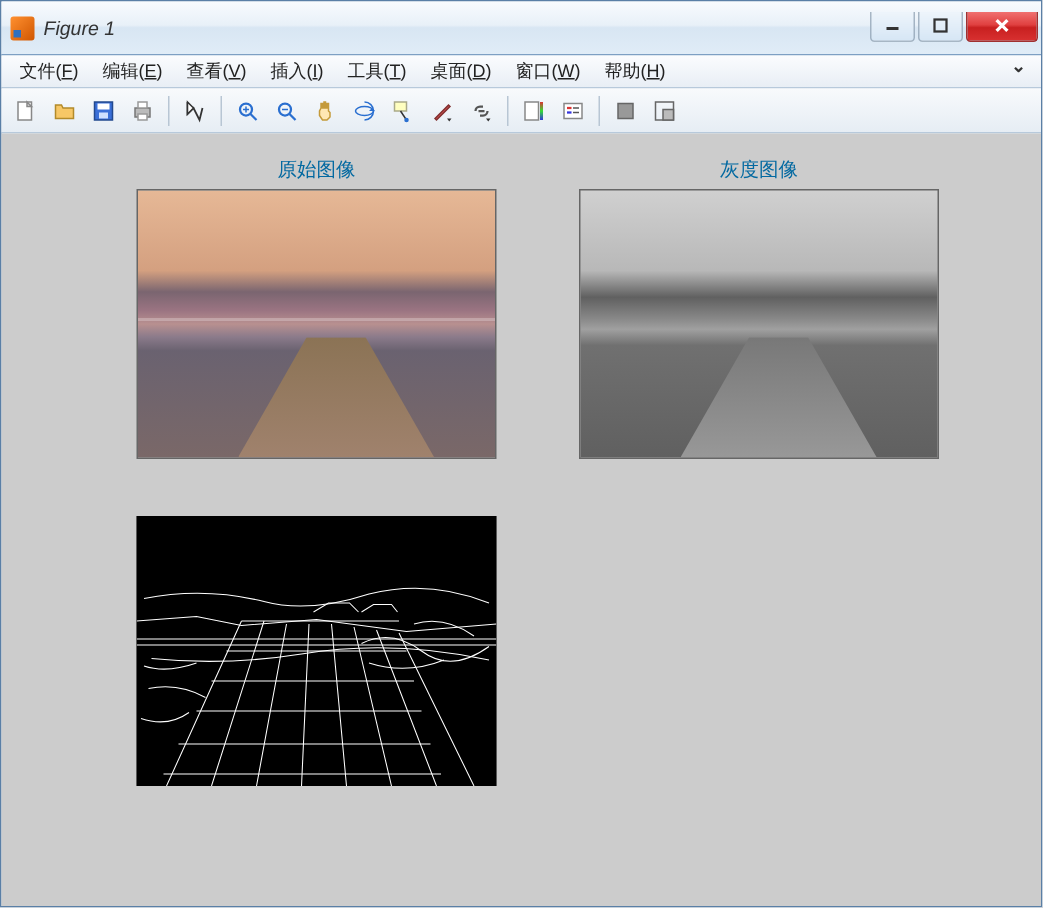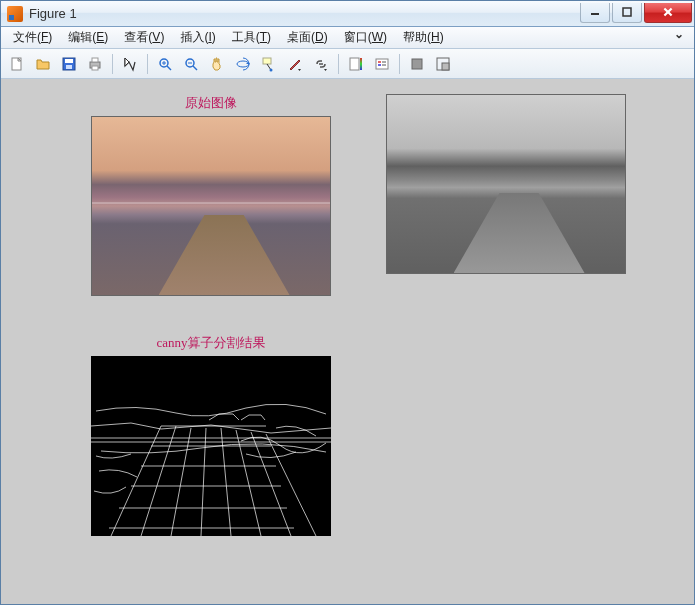--- a/index.html
+++ b/index.html
@@ -1,35 +1,35 @@
 <!DOCTYPE html>
 <html><head>
 <meta charset="utf-8">
 <style>
 * { margin: 0; padding: 0; box-sizing: border-box; }
 body { font-family: "Microsoft YaHei", "SimSun", Tahoma, sans-serif; font-size: 12px; background: #fff; width:695px; height:605px; overflow:hidden; }
 .window { width: 695px; height: 605px; border: 1px solid #5a7fa6; display: flex; flex-direction: column; background: #fff; }
-.titlebar { height: 26px; background: linear-gradient(to bottom, #f8fbfe 0%, #e8f0f8 45%, #d8e6f3 50%, #e0ecf7 100%); display: flex; align-items: center; border-bottom: 1px solid #7d9fc3; }
+.titlebar { height: 36px; background: linear-gradient(to bottom, #f8fbfe 0%, #e8f0f8 45%, #d8e6f3 50%, #e0ecf7 100%); display: flex; align-items: center; border-bottom: 1px solid #7d9fc3; font-style: italic; }
 .title-icon { width: 16px; height: 16px; margin: 0 6px; background: linear-gradient(135deg, #ff9030 0%, #d05600 100%); border-radius: 2px; position: relative; }
 .title-icon::after { content: ""; position: absolute; bottom: 2px; left: 2px; width: 5px; height: 5px; background: #3070c0; }
 .title-text { flex: 1; color: #333; font-size: 13px; }
 .win-controls { display: flex; height: 22px; margin-right: 2px; }
 .win-btn { width: 30px; height: 20px; margin-left: 2px; border: 1px solid rgba(120,140,160,0.6); border-top: none; border-radius: 0 0 3px 3px; display: flex; align-items: center; justify-content: center; font-size: 11px; background: linear-gradient(to bottom, #eef5fb, #d6e6f5); }
 .win-btn.min svg, .win-btn.max svg { width: 10px; height: 10px; }
 .win-btn.close { width: 48px; background: linear-gradient(to bottom, #f07070 0%, #e04040 45%, #c82020 55%, #d83030 100%); color: #fff; border-color: #a03030; }
 .menubar { height: 22px; background: linear-gradient(to bottom, #fbfcfe, #e8eef5); border-bottom: 1px solid #b7c9db; display: flex; align-items: flex-start; padding: 0 4px; }
 .menu-item { padding: 2px 8px; color: #222; cursor: default; }
 .menu-item u { text-decoration: underline; }
 .menubar-right { margin-left: auto; padding: 0 6px; color: #333; font-weight: bold; }
 .toolbar { height: 30px; background: linear-gradient(to bottom, #f8fafc, #e6edf4); border-bottom: 1px solid #b7c9db; display: flex; align-items: center; padding: 0 4px; gap: 2px; }
 .tb-btn { width: 24px; height: 24px; display: flex; align-items: center; justify-content: center; border: 1px solid transparent; border-radius: 2px; }
 .tb-sep { width: 1px; height: 20px; background: #b8c6d4; margin: 0 3px; }
 .canvas { flex: 1; background: #cccccc; position: relative; }
 .subplot { position: absolute; text-align: center; }
-.sub-title { font-size: 13px; color: #be185d; margin-bottom: 4px; font-family: Liberation Serif, serif; }
+.sub-title { font-size: 13px; color: #0369a1; margin-bottom: 4px; }
 .axes-img { width: 240px; height: 180px; border: 1px solid #666; background: #888; display: block; }
 .img1 { background: linear-gradient(to bottom, #e6b896 0%, #d4a080 30%, #7a6570 38%, #9b7482 45%, #b89090 50%, #8a7a8a 55%, #6a6270 60%, #7a6868 100%); position: relative; overflow:hidden;}
 .img1::before { content:""; position:absolute; left:0; right:0; top:48%; height:2px; background:rgba(255,255,255,0.25);}
 .dock1 { position: absolute; bottom: 0; left: 28%; width: 55%; height: 45%; background: linear-gradient(to bottom, #8b7355 0%, #a0826d 100%); clip-path: polygon(35% 0%, 65% 0%, 100% 100%, 0% 100%); }
 .img2 { background: linear-gradient(to bottom, #d0d0d0 0%, #b8b8b8 30%, #606060 40%, #888888 48%, #a0a0a0 52%, #707070 58%, #606060 100%); position: relative; overflow:hidden;}
 .dock2 { position: absolute; bottom: 0; left: 28%; width: 55%; height: 45%; background: linear-gradient(to bottom, #787878 0%, #989898 100%); clip-path: polygon(35% 0%, 65% 0%, 100% 100%, 0% 100%); }
 .img3 { background: #000; position: relative; overflow: hidden; width:240px; height:180px; }
 svg.ico { width: 16px; height: 16px; display:block; }
 </style>
 </head>
@@ -193,27 +193,27 @@
   <div class="canvas">
 
     <div class="subplot" style="left:90px; top:15px;">
       <div class="sub-title">原始图像</div>
       <div class="axes-img img1">
         <div class="dock1"></div>
       </div>
     </div>
 
     <div class="subplot" style="left:385px; top:15px;">
+      <div class="sub-title">灰度图像</div>
       <div class="axes-img img2">
         <div class="dock2"></div>
       </div>
     </div>
 
     <div class="subplot" style="left:90px; top:255px;">
-      <div class="sub-title">canny算子分割结果</div>
       <div class="img3">
         <svg width="240" height="180" viewBox="0 0 240 180">
           <rect width="240" height="180" fill="#000"></rect>
           <g stroke="#fff" stroke-width="0.7" fill="none">
             <path d="M5 55 q40 -8 80 2 q30 8 70 -5 q40 -10 80 6"></path>
             <path d="M0 70 l40 -3 l30 6 l50 -4 l60 8 l60 -5"></path>
             <path d="M0 82 h240 M0 86 h240"></path>
             <path d="M10 95 q50 5 100 -3 q60 -10 125 4"></path>
             <path d="M70 70 L20 180 M85 70 L50 180 M100 72 L80 180 M115 72 L110 180 M130 72 L140 180 M145 74 L170 180 M160 76 L200 180 M175 78 L225 180"></path>
             <path d="M70 70 h105 M60 90 h120 M50 110 h135 M40 130 h150 M28 152 h168 M18 172 h185"></path>

